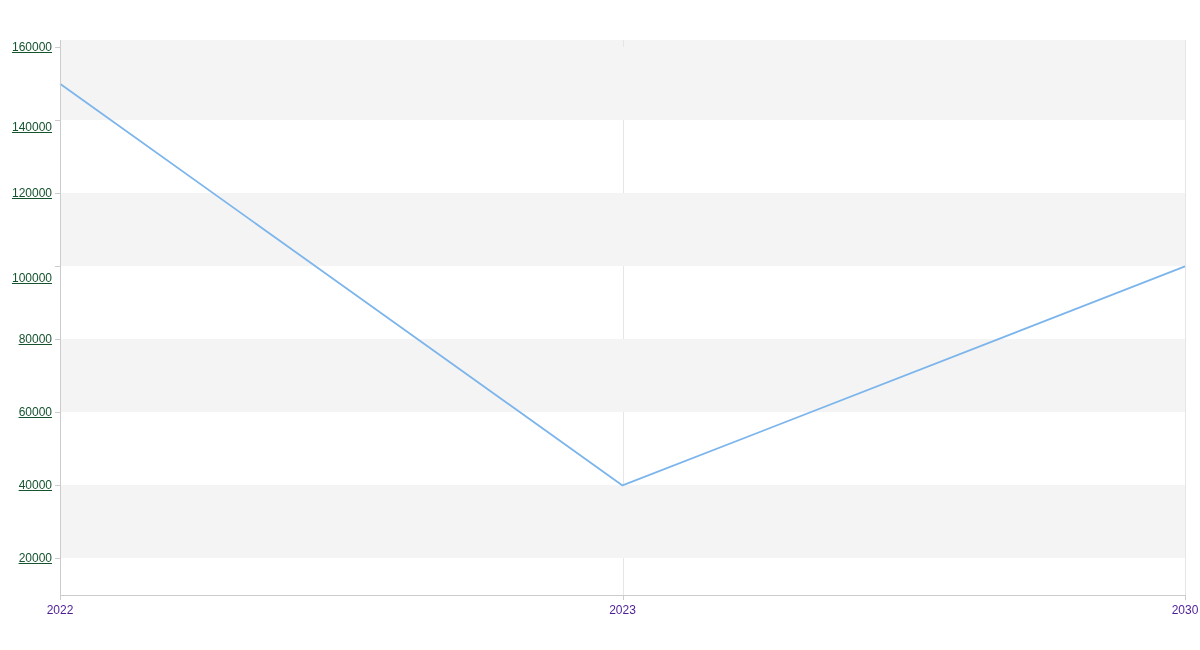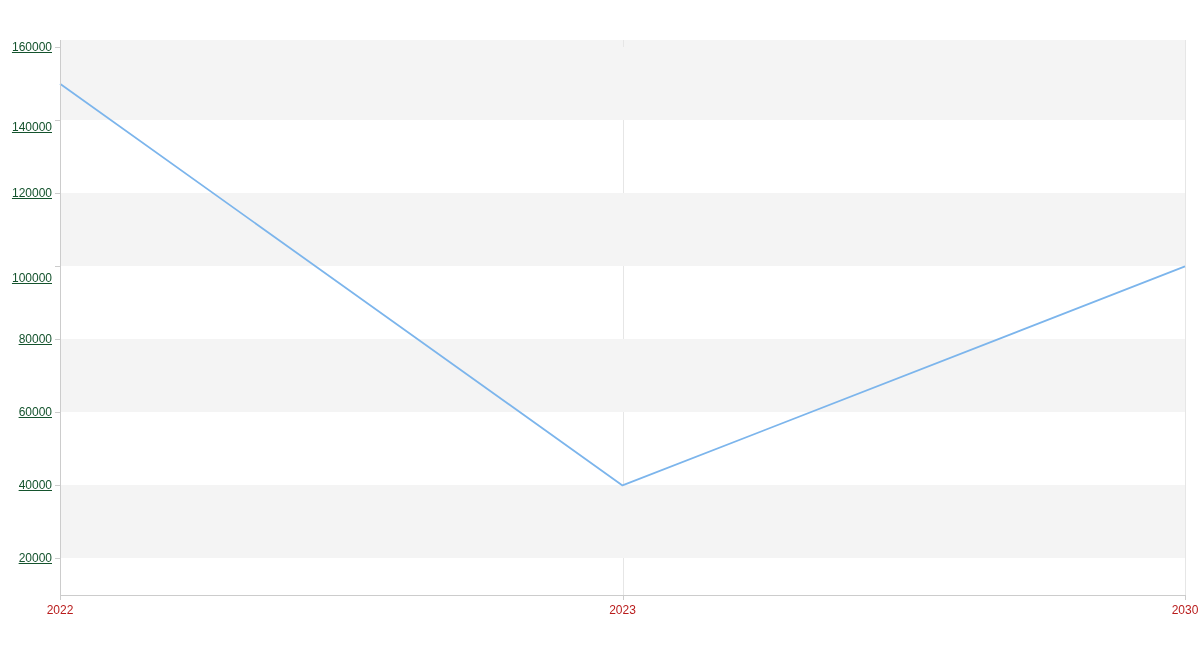--- a/index.html
+++ b/index.html
@@ -60,21 +60,21 @@
     color: #14532d;
     white-space: nowrap;
     text-decoration: underline;
   }
   .x-tick-label {
     position: absolute;
     top: 100%;
     margin-top: 8px;
     transform: translateX(-50%);
     font-size: 12px;
-    color: #b91c1c;
+    color: #4c1d95;
     white-space: nowrap;
   }
   .y-tick-mark {
     position: absolute;
     right: 100%;
     width: 5px;
     height: 1px;
     background: #ccc;
   }
   .x-tick-mark {

